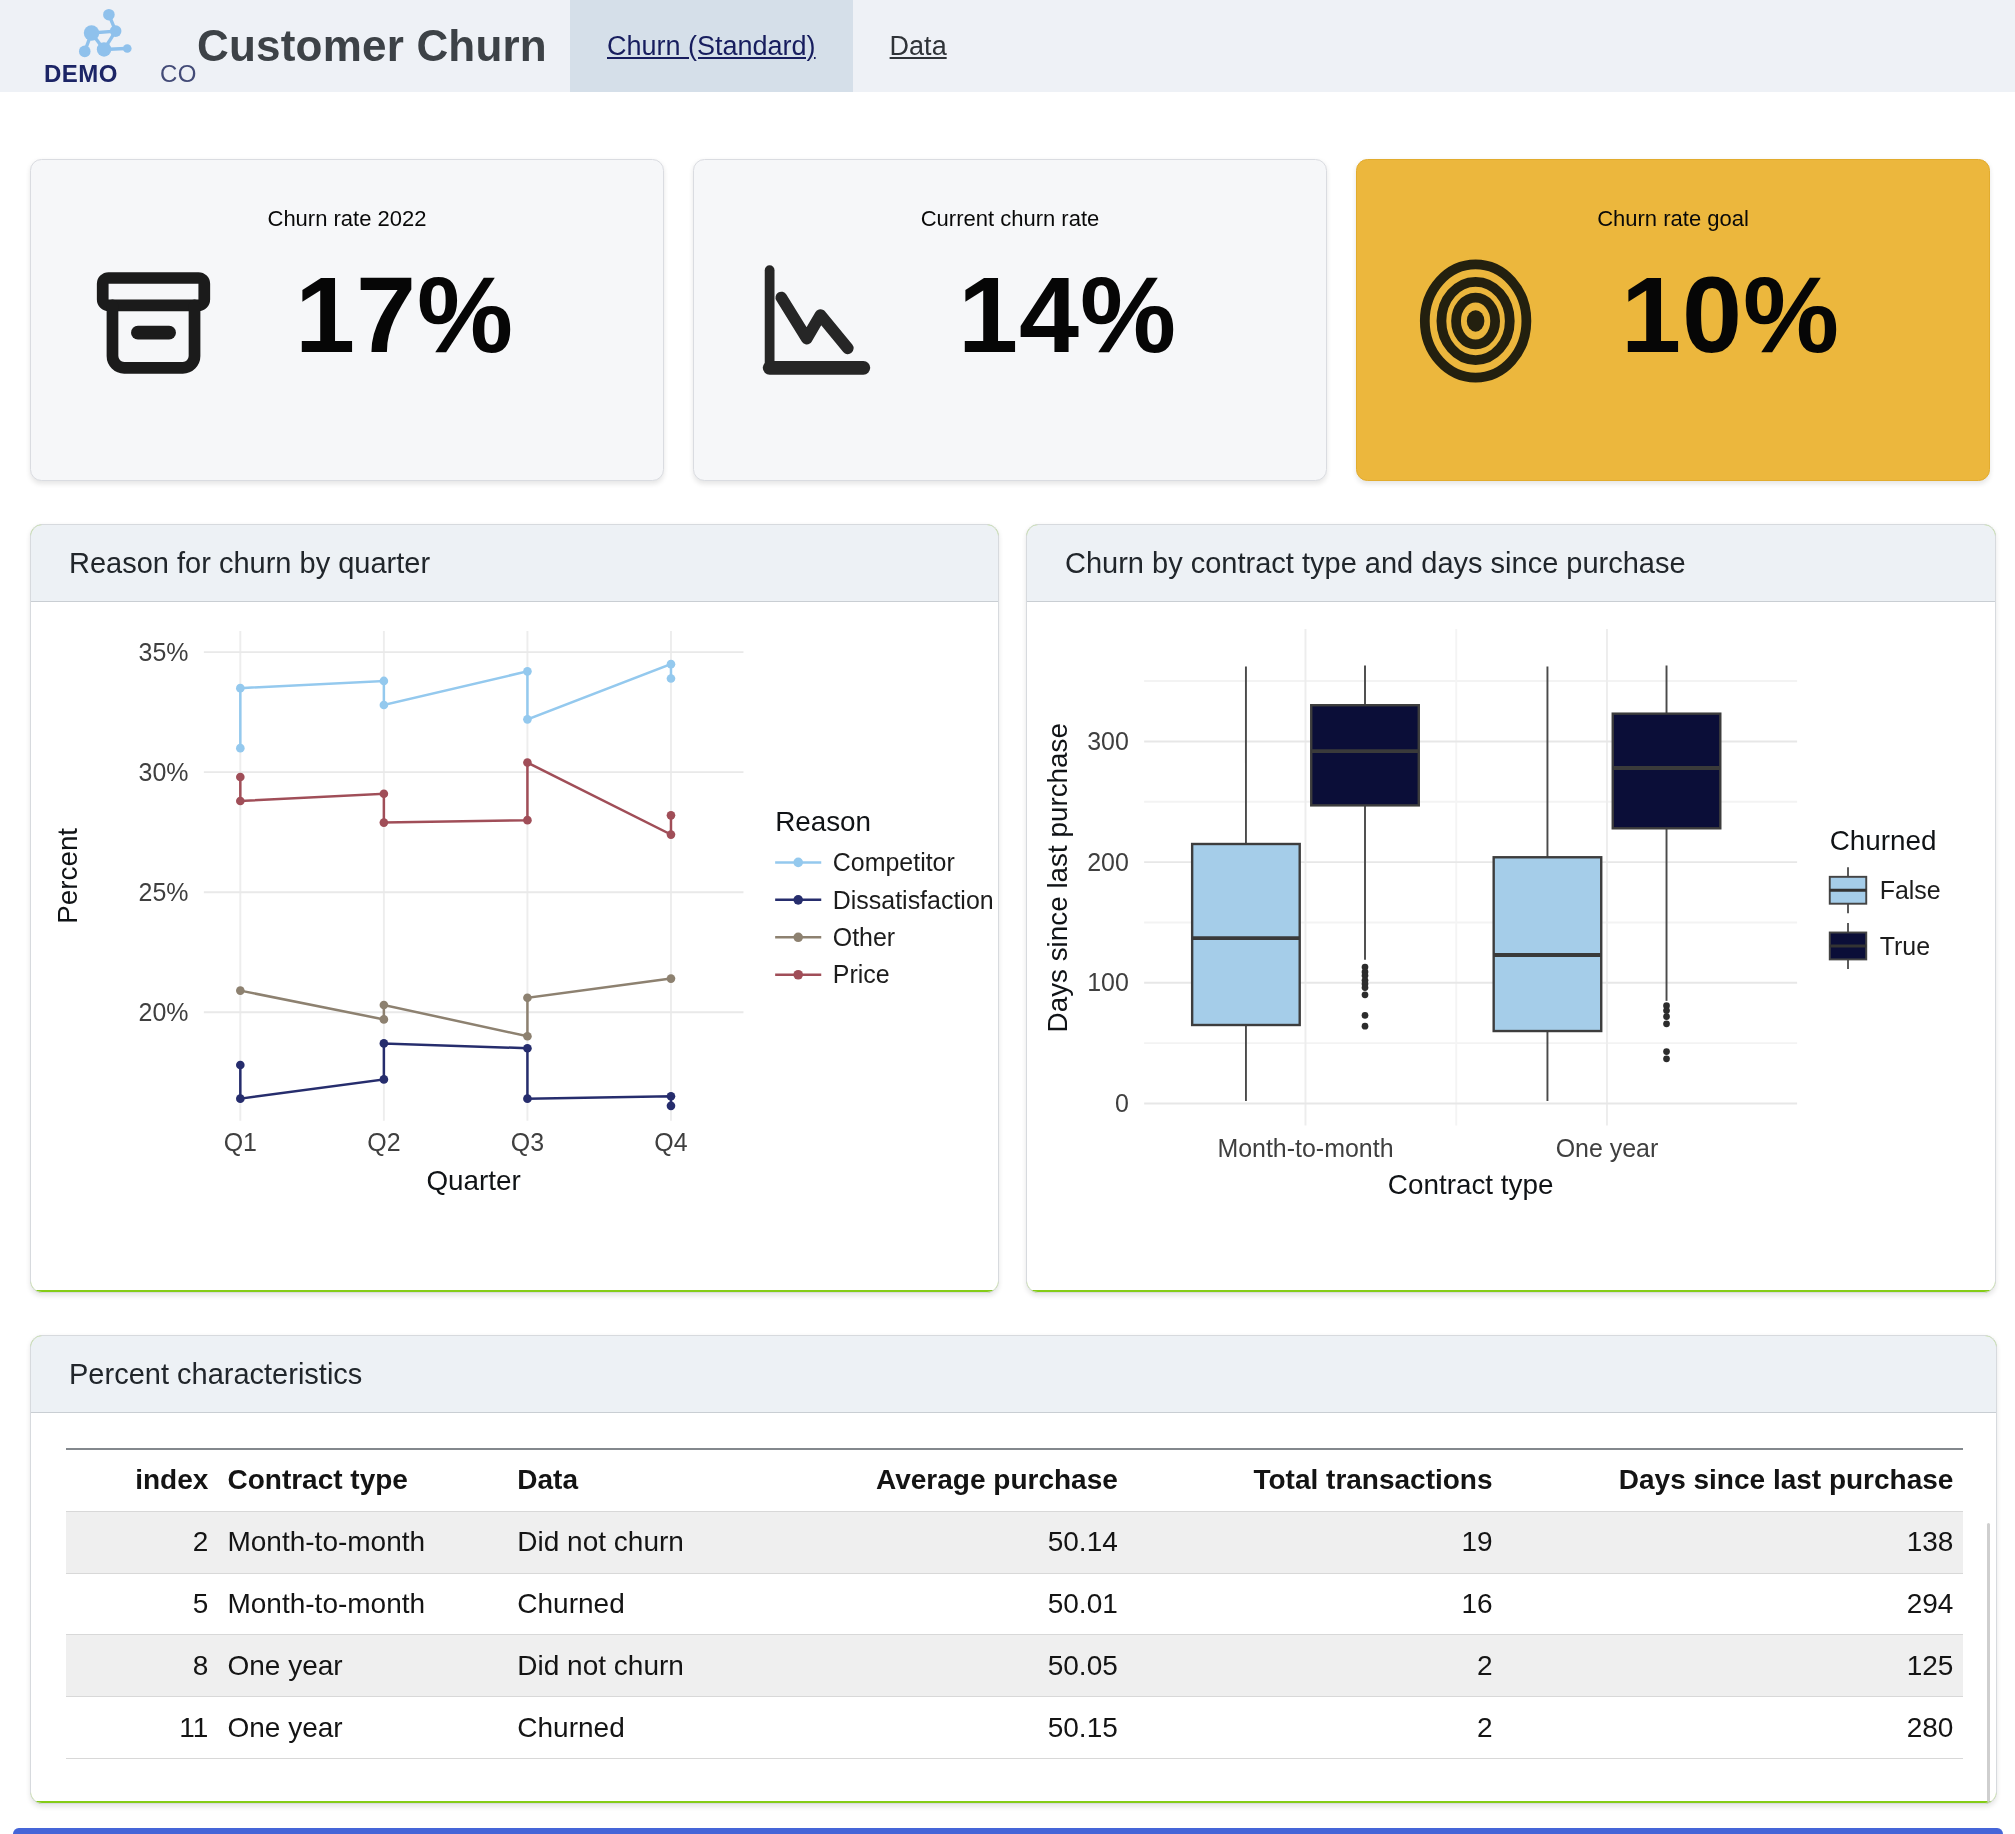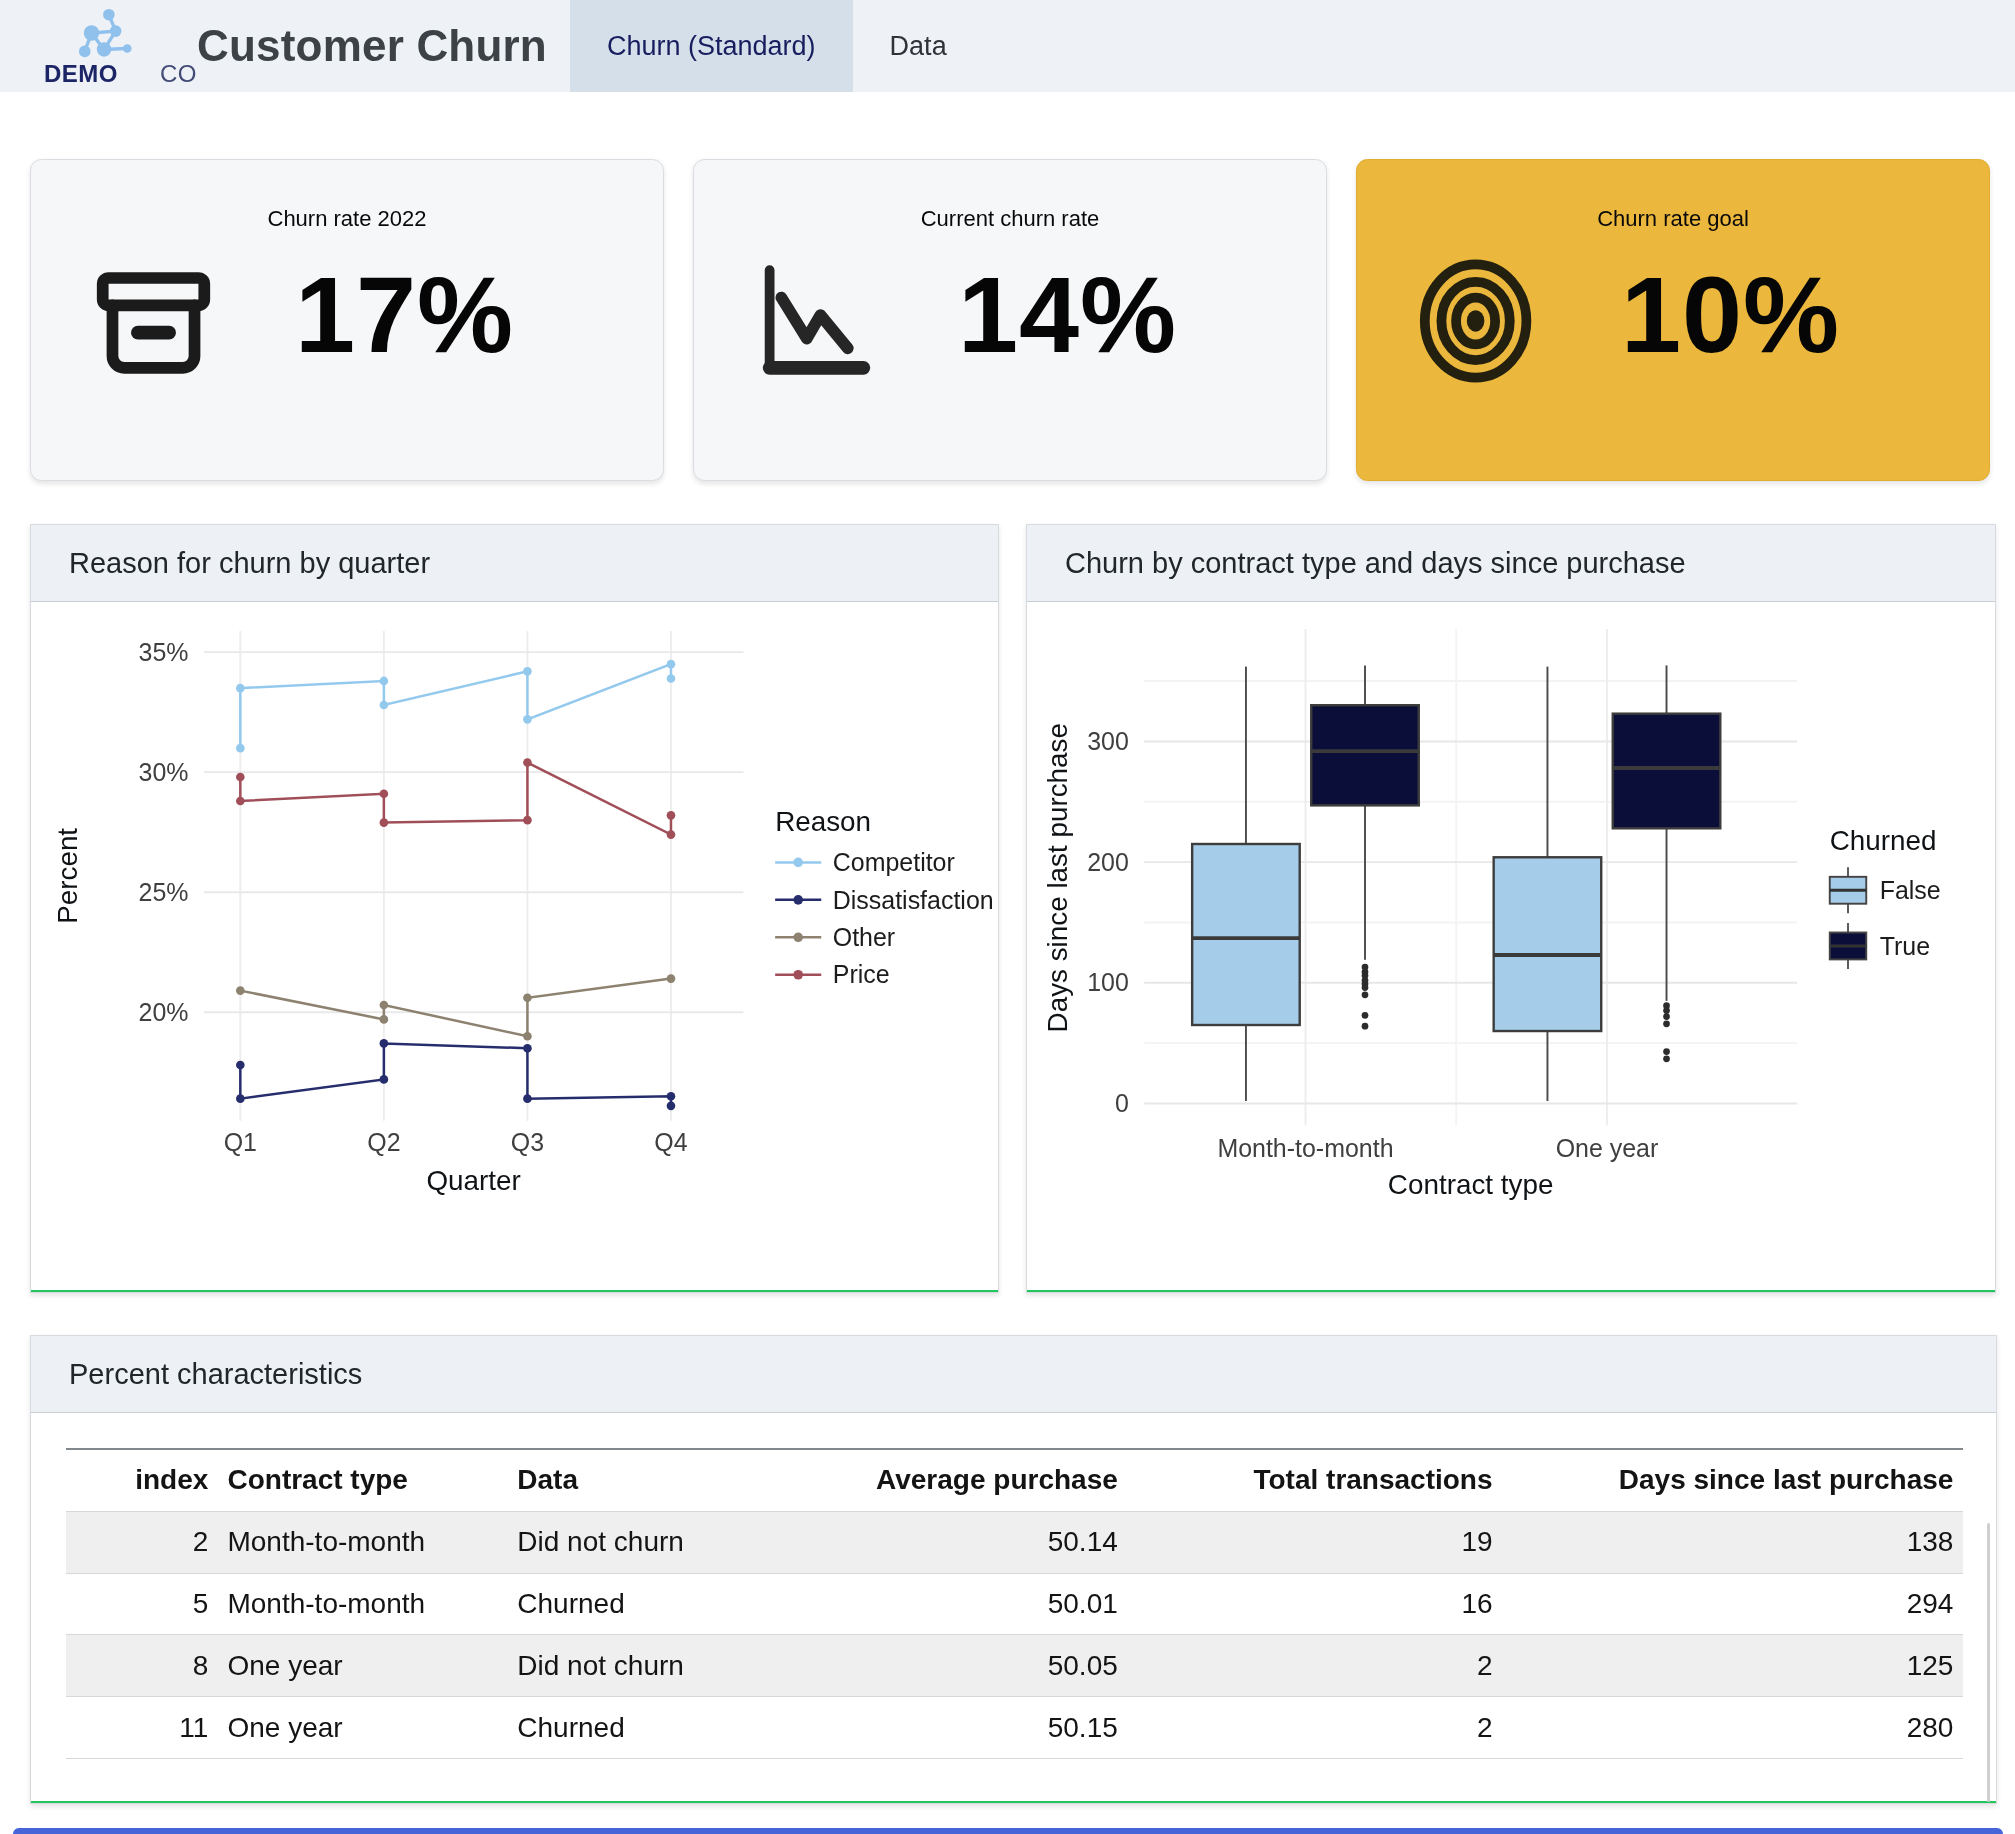--- a/index.html
+++ b/index.html
@@ -23,21 +23,21 @@
   .brand-text { font-size:24px; letter-spacing:0.5px; line-height:1; }
   .brand-text .b { font-weight:bold; color:#1c2566; }
   .brand-text .l { font-weight:normal; color:#434b77;margin-left:42px; }
   .app-title {
     position:absolute; left:197px; top:0; height:92px; display:flex; align-items:center;
     font-size:44px; font-weight:600; color:#3d4247; letter-spacing:0.2px;
   }
   .tabs { position:absolute; left:570px; top:0; height:92px; display:flex; }
   .tab {
     height:100%; display:flex; align-items:center; padding:0 37px;
-    font-size:27px; color:#2f3338; cursor:pointer; white-space:nowrap;
+    font-size:27px; color:#2f3338; cursor:pointer; white-space:nowrap;text-decoration:underline;
   }
   .tab.active { background:#d5dfe9; color:#171d5e; }
 
   
   .kpi-row {
     position:absolute; top:159px; left:30px; width:1960px; height:322px;
     display:flex; gap:29px;
   }
   .kpi-card {
     flex:1; position:relative; background:#f6f7f9;
@@ -50,21 +50,21 @@
     font-size:22px; color:#090909;
   }
   .kpi-value {
     position:absolute; top:92px; left:144px; right:29px; text-align:center;
     font-size:108px; font-weight:600; color:#060606; letter-spacing:1px;
   }
   .kpi-icon { position:absolute; left:60px; top:94px; }
 
   
   .panel {
-    position:absolute; background:#22c55e; border:1.9px solid #d7dade; border-radius:1px;
+    position:absolute; background:#84cc16; border:1.9px solid #d7dade; border-radius:12px;
     box-shadow:0 2.9px 4.8px rgba(0,0,0,.10); overflow:hidden;
   }
   .panel-head {
     height:77px; background:#edf1f5; border-bottom:1.9px solid #c9ced3;
     display:flex; align-items:center; padding-left:38px;
     font-size:29px; color:#21262b;
   }
   .panel-body { position:relative; width:100%; height:calc(100% - 79px); background:#fff; }
   #panel-line { left:30px;  top:524px; width:969px; height:769px; }
   #panel-box  { left:1026px; top:524px; width:970px; height:769px; }

